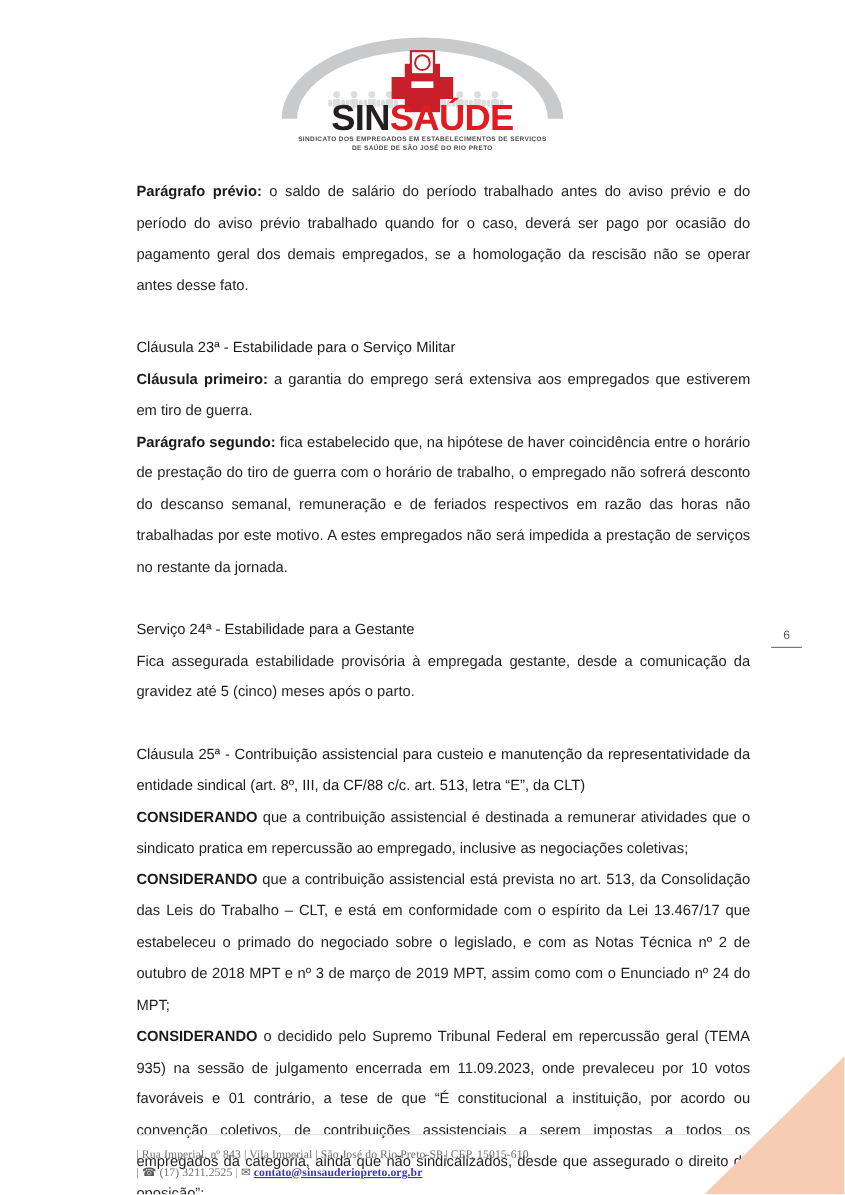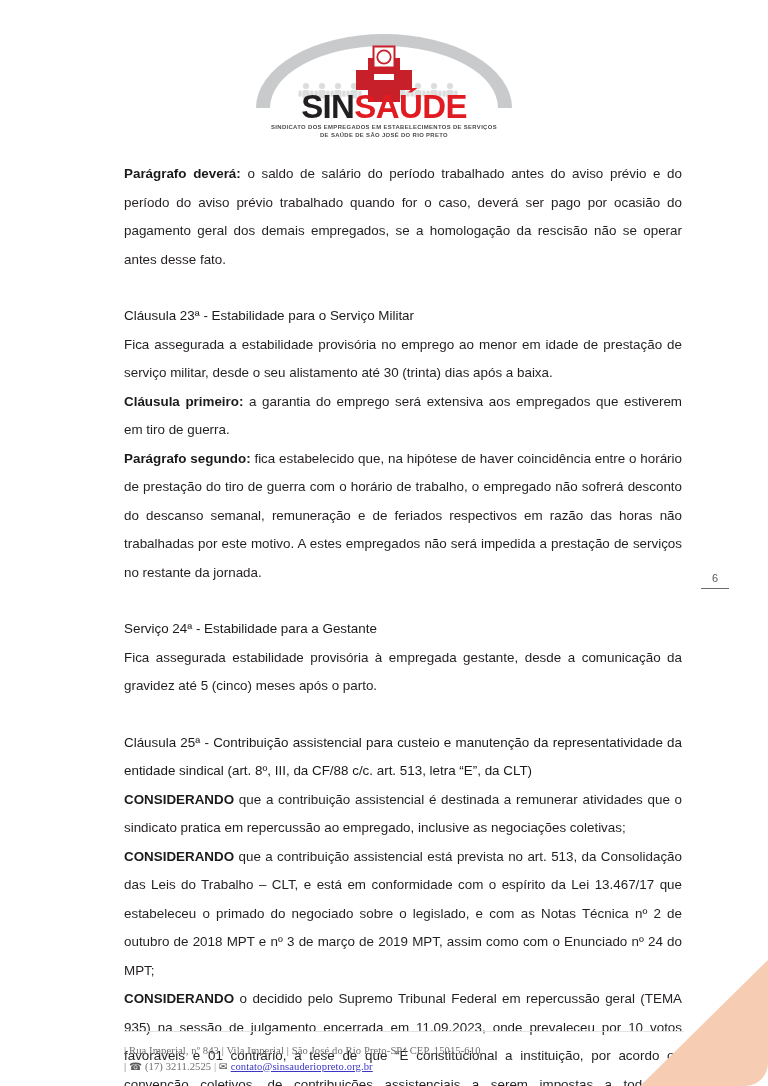--- a/index.html
+++ b/index.html
@@ -10,21 +10,20 @@
   }
   body {
     font-family: "Liberation Sans", sans-serif;
   }
   .page {
     position: relative;
     width: 768px;
     height: 1086px;
     background: #ffffff;
     overflow: hidden;
-    border-radius: 23px;
   }
 
   
   .corner-deco {
     position: absolute;
     right: 0;
     bottom: 0;
     width: 132px;
     height: 130px;
     overflow: hidden;
@@ -118,21 +117,21 @@
     font-size: 10.6px;
     line-height: 15.5px;
     color: #6e6e6e;
     letter-spacing: 0.1px;
     white-space: nowrap;
   }
   .footer-line .sep { color: #9a9a9a; }
   .footer-email {
     color: #3b35c4;
     text-decoration: underline;
-    font-weight: normal;
+    font-weight: bold;
     text-align: right;
   }
   .icon-glyph {
     font-family: "DejaVu Sans", sans-serif;
     font-size: 10.5px;
     color: #5a5a5a;
   }
 </style>
 </head>
 <body>
@@ -220,26 +219,25 @@
     </div>
   </div>
 
   <div class="page-number">
     <div>6</div>
     <div class="rule"></div>
   </div>
 
   <div class="doc">
 
-    <p class="para"><b>Parágrafo deverá:</b><span> o saldo de salário do período trabalhado antes do aviso prévio e do período do aviso prévio trabalhado quando for o caso, deverá ser pago por ocasião do pagamento geral dos demais empregados, se a homologação da rescisão não se operar antes desse fato.</span></p>
+    <p class="para"><b>Parágrafo prévio:</b><span> o saldo de salário do período trabalhado antes do aviso prévio e do período do aviso prévio trabalhado quando for o caso, deverá ser pago por ocasião do pagamento geral dos demais empregados, se a homologação da rescisão não se operar antes desse fato.</span></p>
 
     <div class="spacer-sm"></div>
 
     <p class="heading">Cláusula 23ª - Estabilidade para o Serviço Militar</p>
-    <p class="para">Fica assegurada a estabilidade provisória no emprego ao menor em idade de prestação de serviço militar, desde o seu alistamento até 30 (trinta) dias após a baixa.</p>
     <p class="para"><b>Cláusula primeiro:</b><span> a garantia do emprego será extensiva aos empregados que estiverem em tiro de guerra.</span></p>
     <p class="para"><b>Parágrafo segundo:</b><span> fica estabelecido que, na hipótese de haver coincidência entre o horário de prestação do tiro de guerra com o horário de trabalho, o empregado não sofrerá desconto do descanso semanal, remuneração e de feriados respectivos em razão das horas não trabalhadas por este motivo. A estes empregados não será impedida a prestação de serviços no restante da jornada.</span></p>
 
     <div class="spacer-sm"></div>
 
     <p class="heading">Serviço 24ª - Estabilidade para a Gestante</p>
     <p class="para">Fica assegurada estabilidade provisória à empregada gestante, desde a comunicação da gravidez até 5 (cinco) meses após o parto.</p>
 
     <div class="spacer-sm"></div>
 

